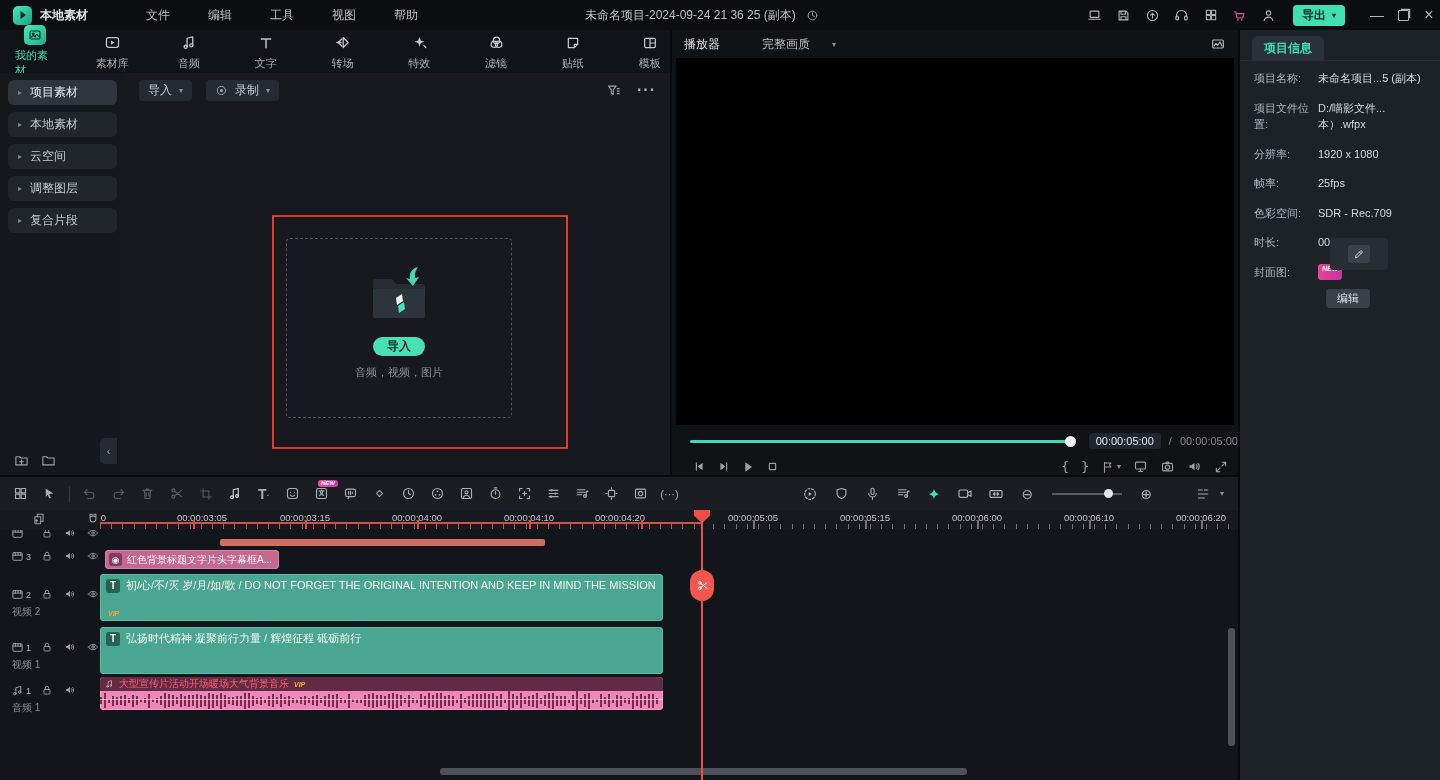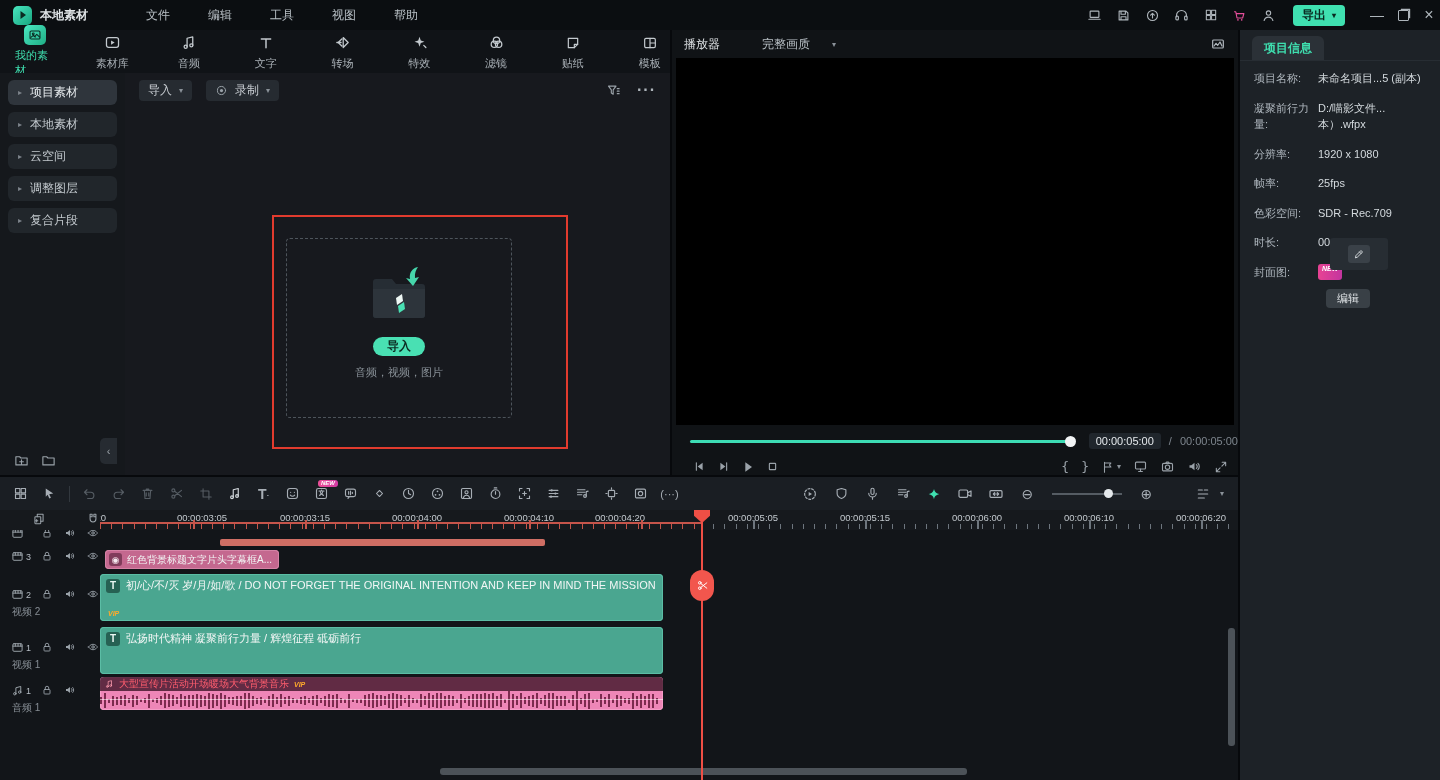--- a/index.html
+++ b/index.html
@@ -408,20 +408,28 @@
         </svg>
     </div>
     <span class="appname">本地素材</span>
     <nav class="menus">
       <span>文件</span>
       <span>编辑</span>
       <span>工具</span>
       <span>视图</span>
       <span>帮助</span>
     </nav>
+    <div class="proj-title">
+      <span>未命名项目-2024-09-24 21 36 25 (副本)</span>
+      <span class="ico">
+          <svg class="ic" width="13" height="13">
+            <use href="#s-clockdial"></use>
+          </svg>
+        </span>
+    </div>
     <div class="tb-icons">
       <span class="tb-btn">
           <svg class="ic" width="15" height="15">
             <use href="#s-laptop"></use>
           </svg>
         </span>
       <span class="tb-btn">
           <svg class="ic" width="15" height="15">
             <use href="#s-save"></use>
           </svg>
@@ -700,21 +708,21 @@
 
   <aside class="info-panel">
     <div class="ip-tab">项目信息</div>
     <div class="ip-tabline"></div>
     <div class="ip-rows">
       <div class="ip-row">
         <span class="ip-label">项目名称:</span>
         <span class="ip-value">未命名项目...5 (副本)</span>
       </div>
       <div class="ip-row">
-        <span class="ip-label">凝聚前行力量:</span>
+        <span class="ip-label">项目文件位置:</span>
         <span class="ip-value">D:/喵影文件...本）.wfpx</span>
       </div>
       <div class="ip-row">
         <span class="ip-label">分辨率:</span>
         <span class="ip-value">1920 x 1080</span>
       </div>
       <div class="ip-row">
         <span class="ip-label">帧率:</span>
         <span class="ip-value">25fps</span>
       </div>

